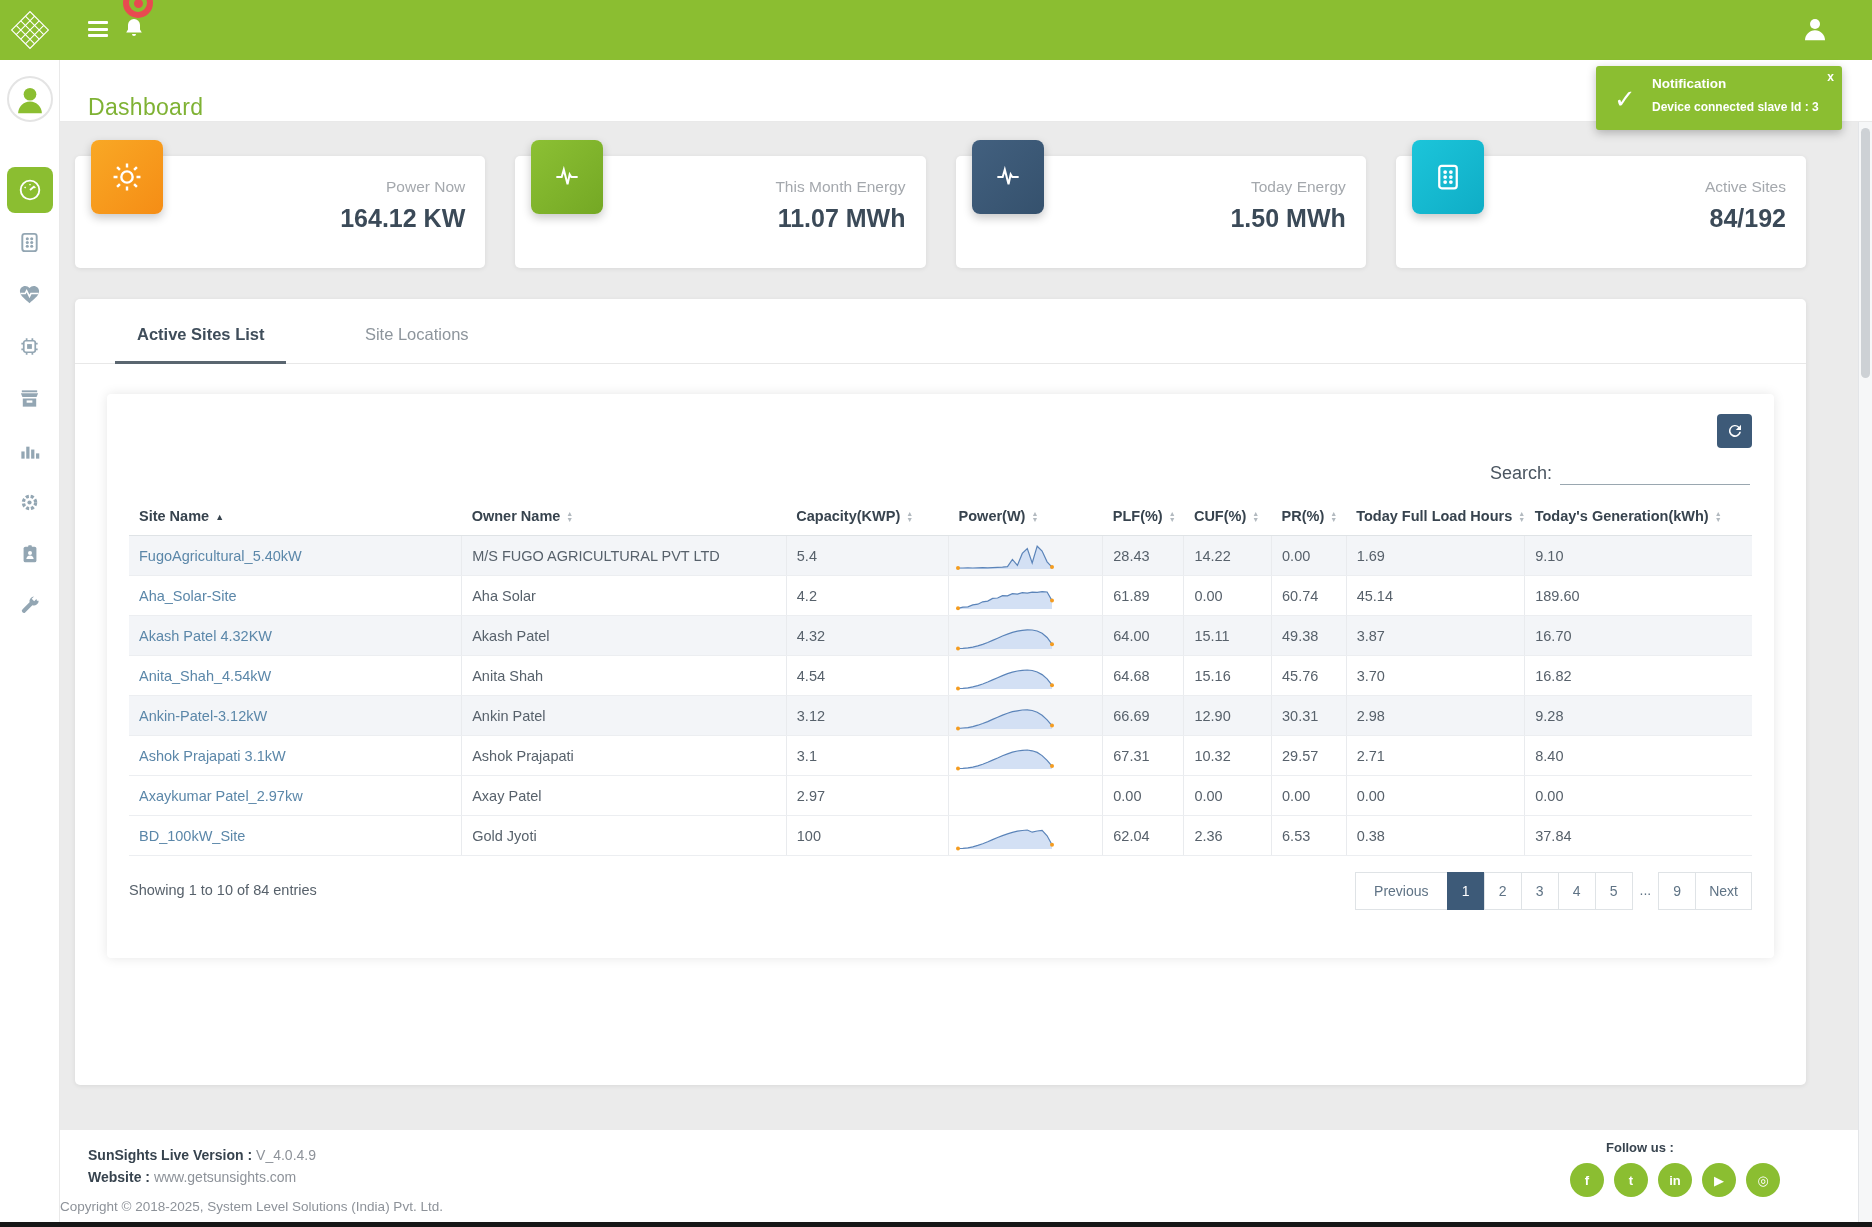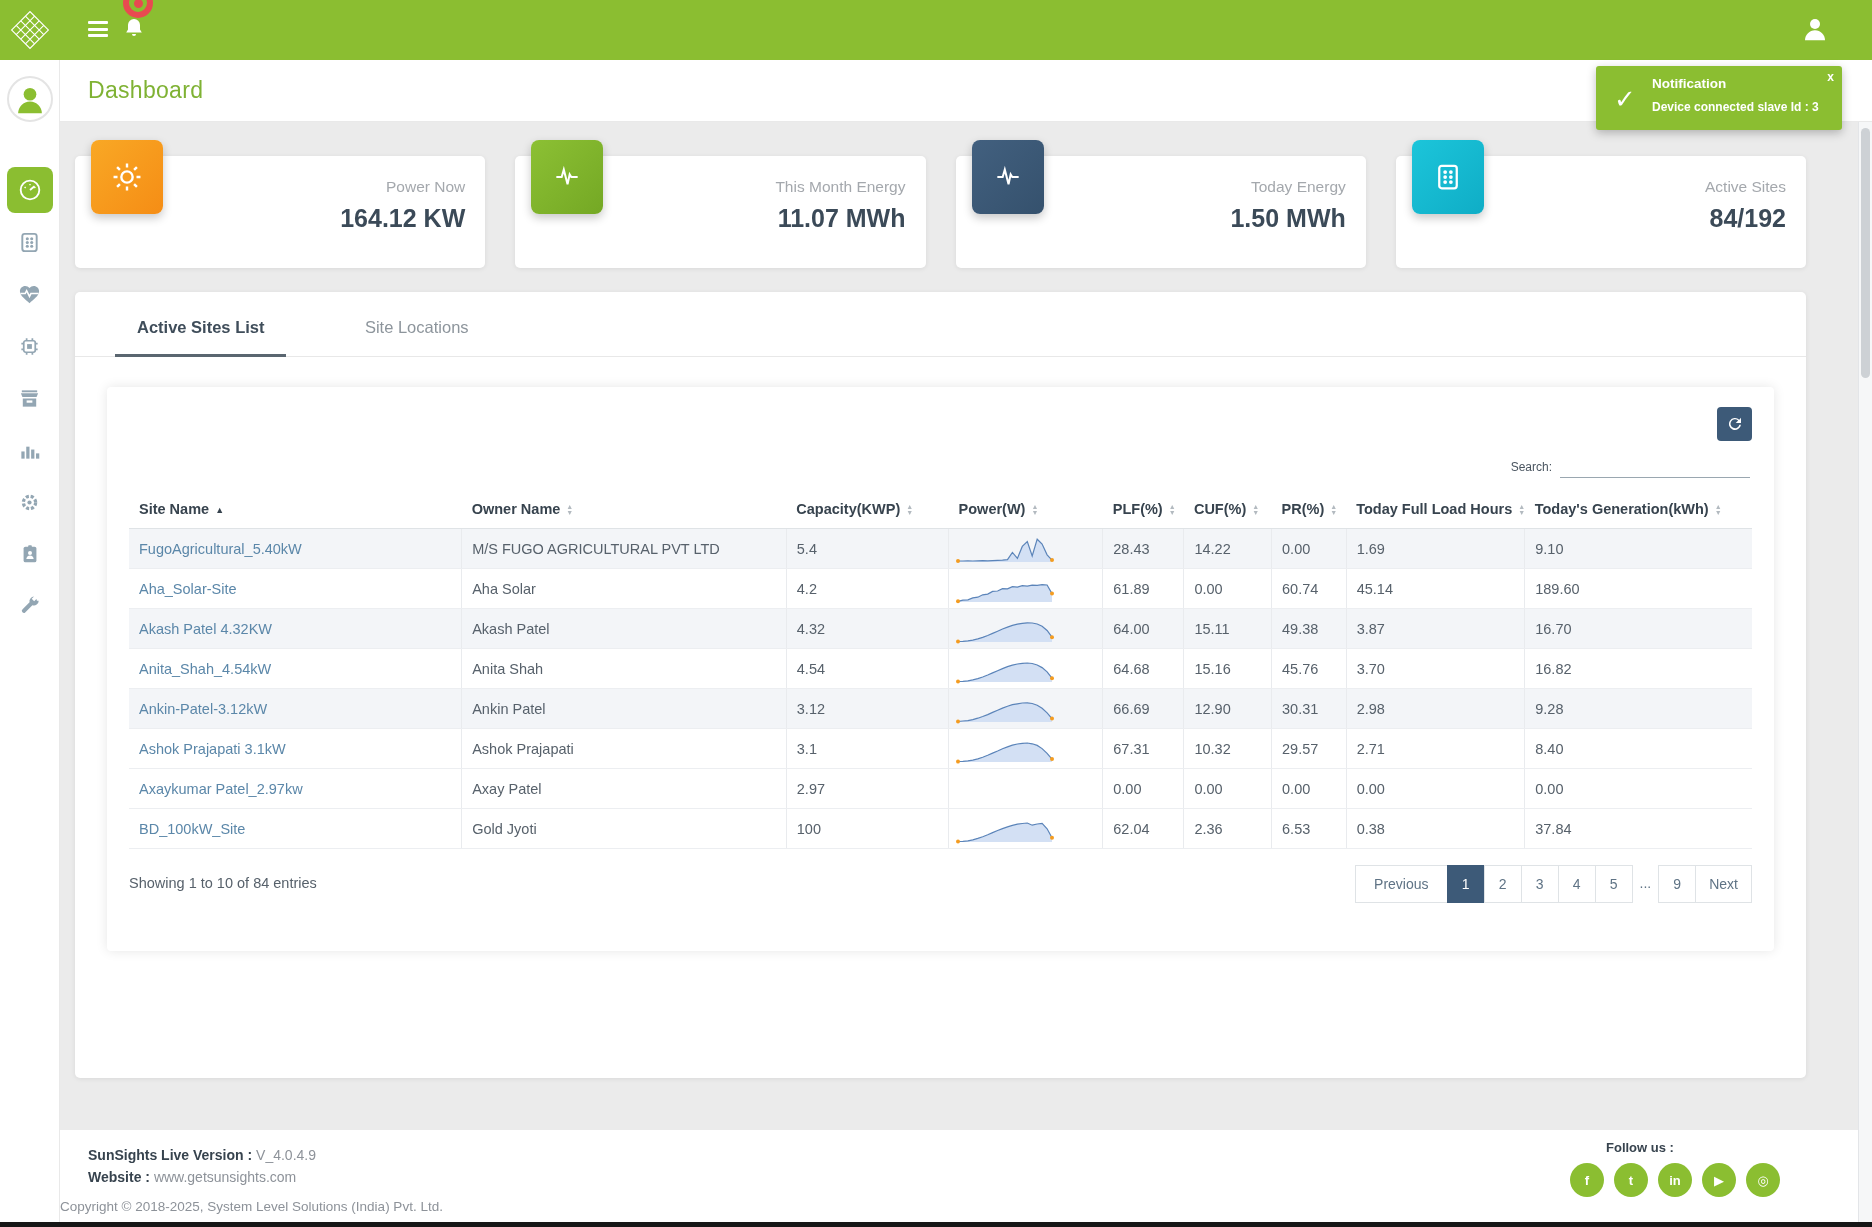--- a/index.html
+++ b/index.html
@@ -17,49 +17,49 @@
   .click-target { position:absolute; left:63px; top:-12px; width:30px; height:30px; border:6px solid #e84a50; border-radius:50%; background:transparent; z-index:5; }
   .click-target::after { content:""; position:absolute; left:50%; top:50%; width:9px; height:9px; margin:-4.5px 0 0 -4.5px; background:#e84a50; border-radius:50%; }
   .topbar-user { position:absolute; right:42px; top:14px; width:30px; height:30px; }
   
   .sidebar { position:absolute; left:0; top:60px; width:60px; bottom:0; background:#fff; border-right:1px solid #e9e9e9; z-index:20; display:flex; flex-direction:column; align-items:center; }
   .avatar { margin-top:16px; width:46px; height:46px; border-radius:50%; background:#fff; border:2px solid #e4e4e4; display:flex; align-items:center; justify-content:center; overflow:hidden; cursor:pointer; }
   .side-nav { margin-top:56px; display:flex; flex-direction:column; align-items:center; gap:28px; }
   .side-item { width:24px; height:24px; display:flex; align-items:center; justify-content:center; cursor:pointer; }
   .side-item.active { width:46px; height:46px; background:#8bbe31; border-radius:8px; margin:-11px 0; }
   
-  .titlebar { position:absolute; left:60px; top:60px; right:0; height:62px; background:#fff; border-bottom:1px solid #e9e9e9; display:flex; align-items:center; z-index:5; }
+  .titlebar { position:absolute; left:60px; top:60px; right:0; height:62px; background:#fff; border-bottom:1px solid #e9e9e9; display:flex; align-items:flex-end; z-index:5; }
   .page-title { margin-left:28px; font-size:23px; font-weight:500; color:#7fb234; letter-spacing:.3px; }
   
   .toast { position:absolute; right:30px; top:66px; width:246px; height:64px; background:#8bbe31; border-radius:3px; box-shadow:0 3px 10px rgba(0,0,0,.25); z-index:40; color:#fff; }
   .toast .check { position:absolute; left:18px; top:18px; font-size:26px; font-weight:bold; }
   .toast .t-title { position:absolute; left:56px; top:10px; font-size:13.5px; font-weight:bold; }
   .toast .t-msg { position:absolute; left:56px; top:34px; font-size:12px; font-weight:bold; }
   .toast .t-close { position:absolute; right:8px; top:4px; font-size:12px; font-weight:bold; cursor:pointer; }
   
   .cards { position:absolute; left:75px; top:156px; right:66px; display:flex; gap:30px; z-index:6; }
   .card { position:relative; flex:1; height:112px; background:#fff; border-radius:5px; box-shadow:0 1px 5px rgba(0,0,0,.08); }
   .card .tile { position:absolute; left:16px; top:-16px; width:72px; height:74px; border-radius:8px; display:flex; align-items:center; justify-content:center; box-shadow:0 4px 10px rgba(0,0,0,.22); }
   .tile.orange { background:linear-gradient(135deg,#f9a825,#f58d15); }
   .tile.green  { background:linear-gradient(135deg,#8cc034,#74a824); }
   .tile.navy   { background:linear-gradient(135deg,#42607f,#35516d); }
   .tile.cyan   { background:linear-gradient(135deg,#1cc5da,#0fadc6); }
   .card .meta { position:absolute; right:20px; top:22px; text-align:right; }
   .card .label { font-size:15.5px; color:#a4a8ad; }
   .card .value { margin-top:8px; font-size:25px; font-weight:600; color:#3b4a58; }
   
-  .panel { position:absolute; left:75px; top:292px; right:66px; height:786px; background:#fff; border-radius:5px; box-shadow:0 1px 5px rgba(0,0,0,.08); }
+  .panel { position:absolute; left:75px; top:299px; right:66px; height:786px; background:#fff; border-radius:5px; box-shadow:0 1px 5px rgba(0,0,0,.08); }
   .tabs { padding:26px 40px 0; border-bottom:1px solid #e8e8e8; }
   .tab { display:inline-block; margin-right:52px; padding:0 22px 17px; font-size:16.5px; color:#8d959c; cursor:pointer; }
   .tab.active { font-weight:bold; color:#3f4d5a; border-bottom:3px solid #5a6670; margin-bottom:-1px; }
   .inner-card { margin:30px 32px 0; background:#fff; border-radius:4px; box-shadow:0 0 12px rgba(0,0,0,.10); padding:20px 22px 48px; }
   .refresh-row { display:flex; justify-content:flex-end; }
   .refresh-btn { width:35px; height:34px; background:#3d5a78; border:none; border-radius:4px; display:flex; align-items:center; justify-content:center; cursor:pointer; }
   .search-row { display:flex; justify-content:flex-end; align-items:center; gap:8px; margin:14px 2px 12px; }
-  .search-label { font-size:12px; color:#4a5560;margin-left:20px; }
+  .search-label { font-size:18px; color:#4a5560;margin-left:20px; }
   .search-input { width:190px; border:none; border-bottom:1px solid #9aa7b0; outline:none; font-size:14px; padding:3px 4px; background:transparent; }
   
   table { width:100%; border-collapse:collapse; table-layout:fixed; }
   thead th { text-align:left; font-size:14.5px; font-weight:bold; color:#37434e; padding:11px 10px; border-bottom:1px solid #dfe3e6; white-space:nowrap; overflow:hidden; cursor:pointer; }
   th:nth-child(1){width:20.5%} th:nth-child(2){width:20%} th:nth-child(3){width:10%}
   th:nth-child(4){width:9.5%} th:nth-child(5){width:5%} th:nth-child(6){width:5.4%}
   th:nth-child(7){width:4.6%} th:nth-child(8){width:11%}
   .th-label { margin-right:6px; }
   .sort { display:inline-flex; flex-direction:column; vertical-align:middle; color:#b3bac0; font-size:7px; line-height:6px; }
   .sort.asc { color:#37434e; font-size:9px; line-height:9px; }

